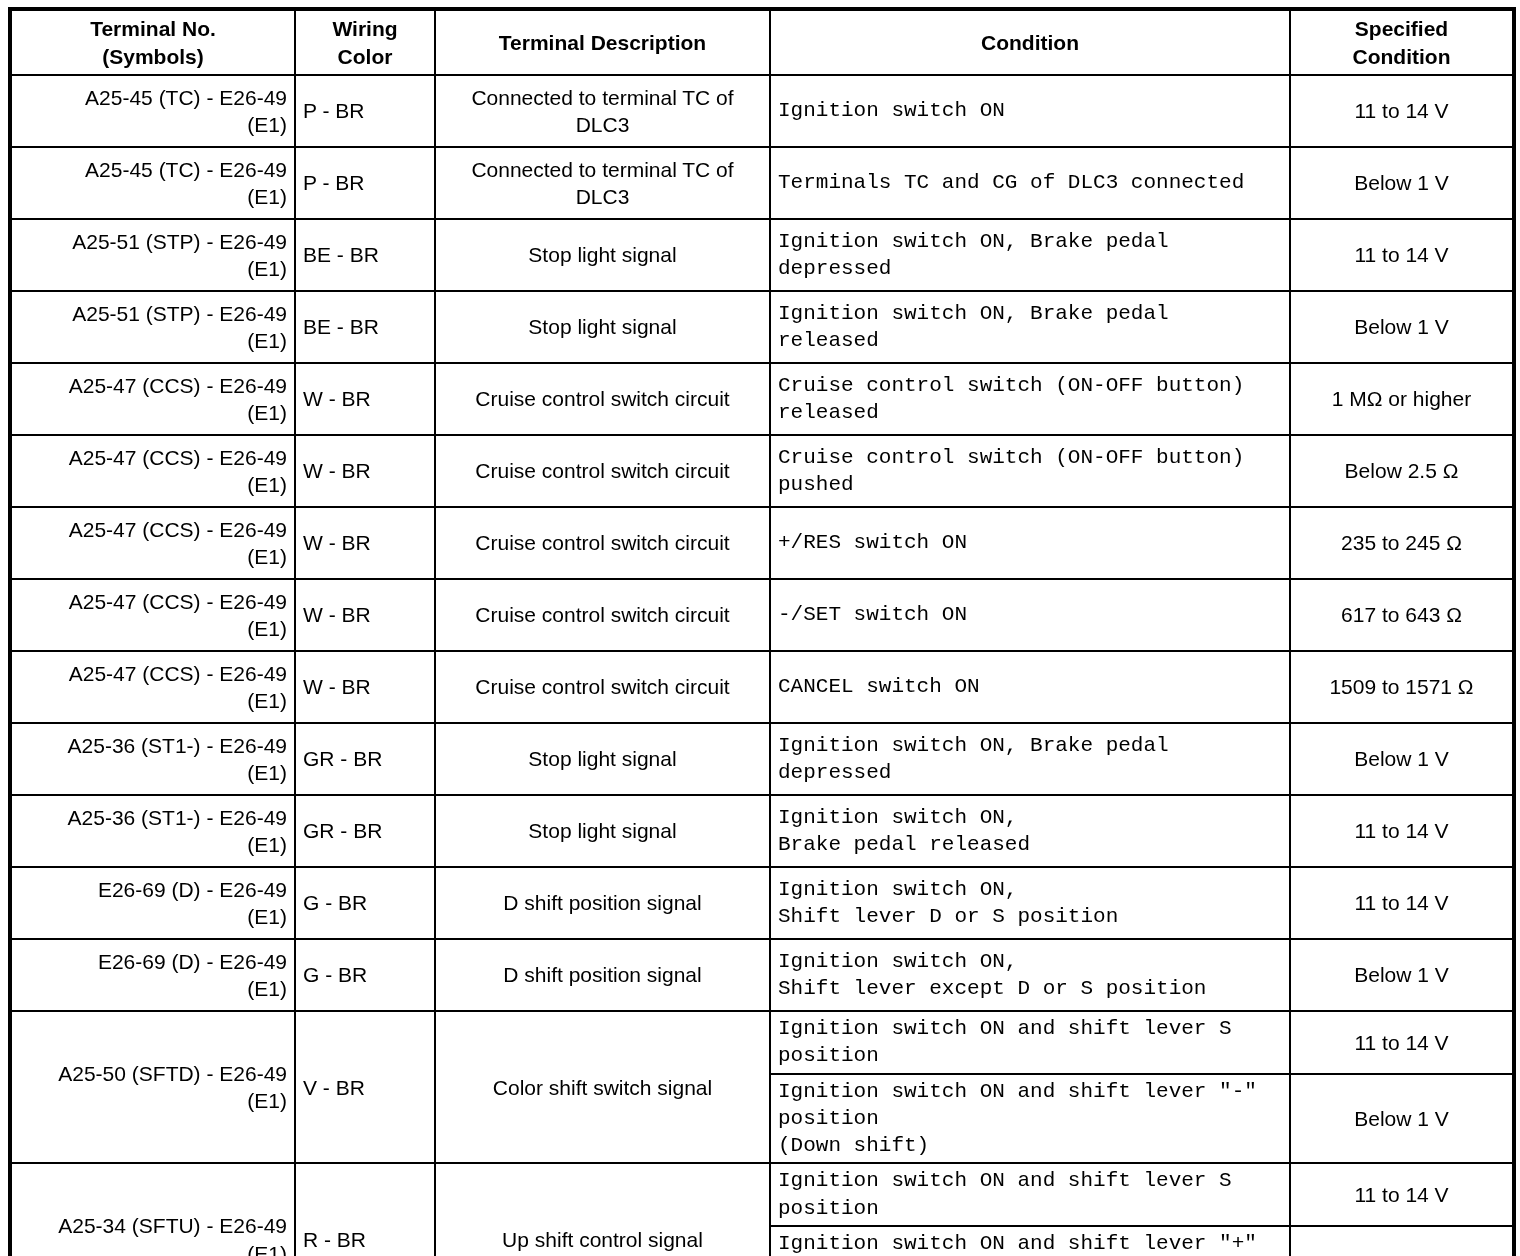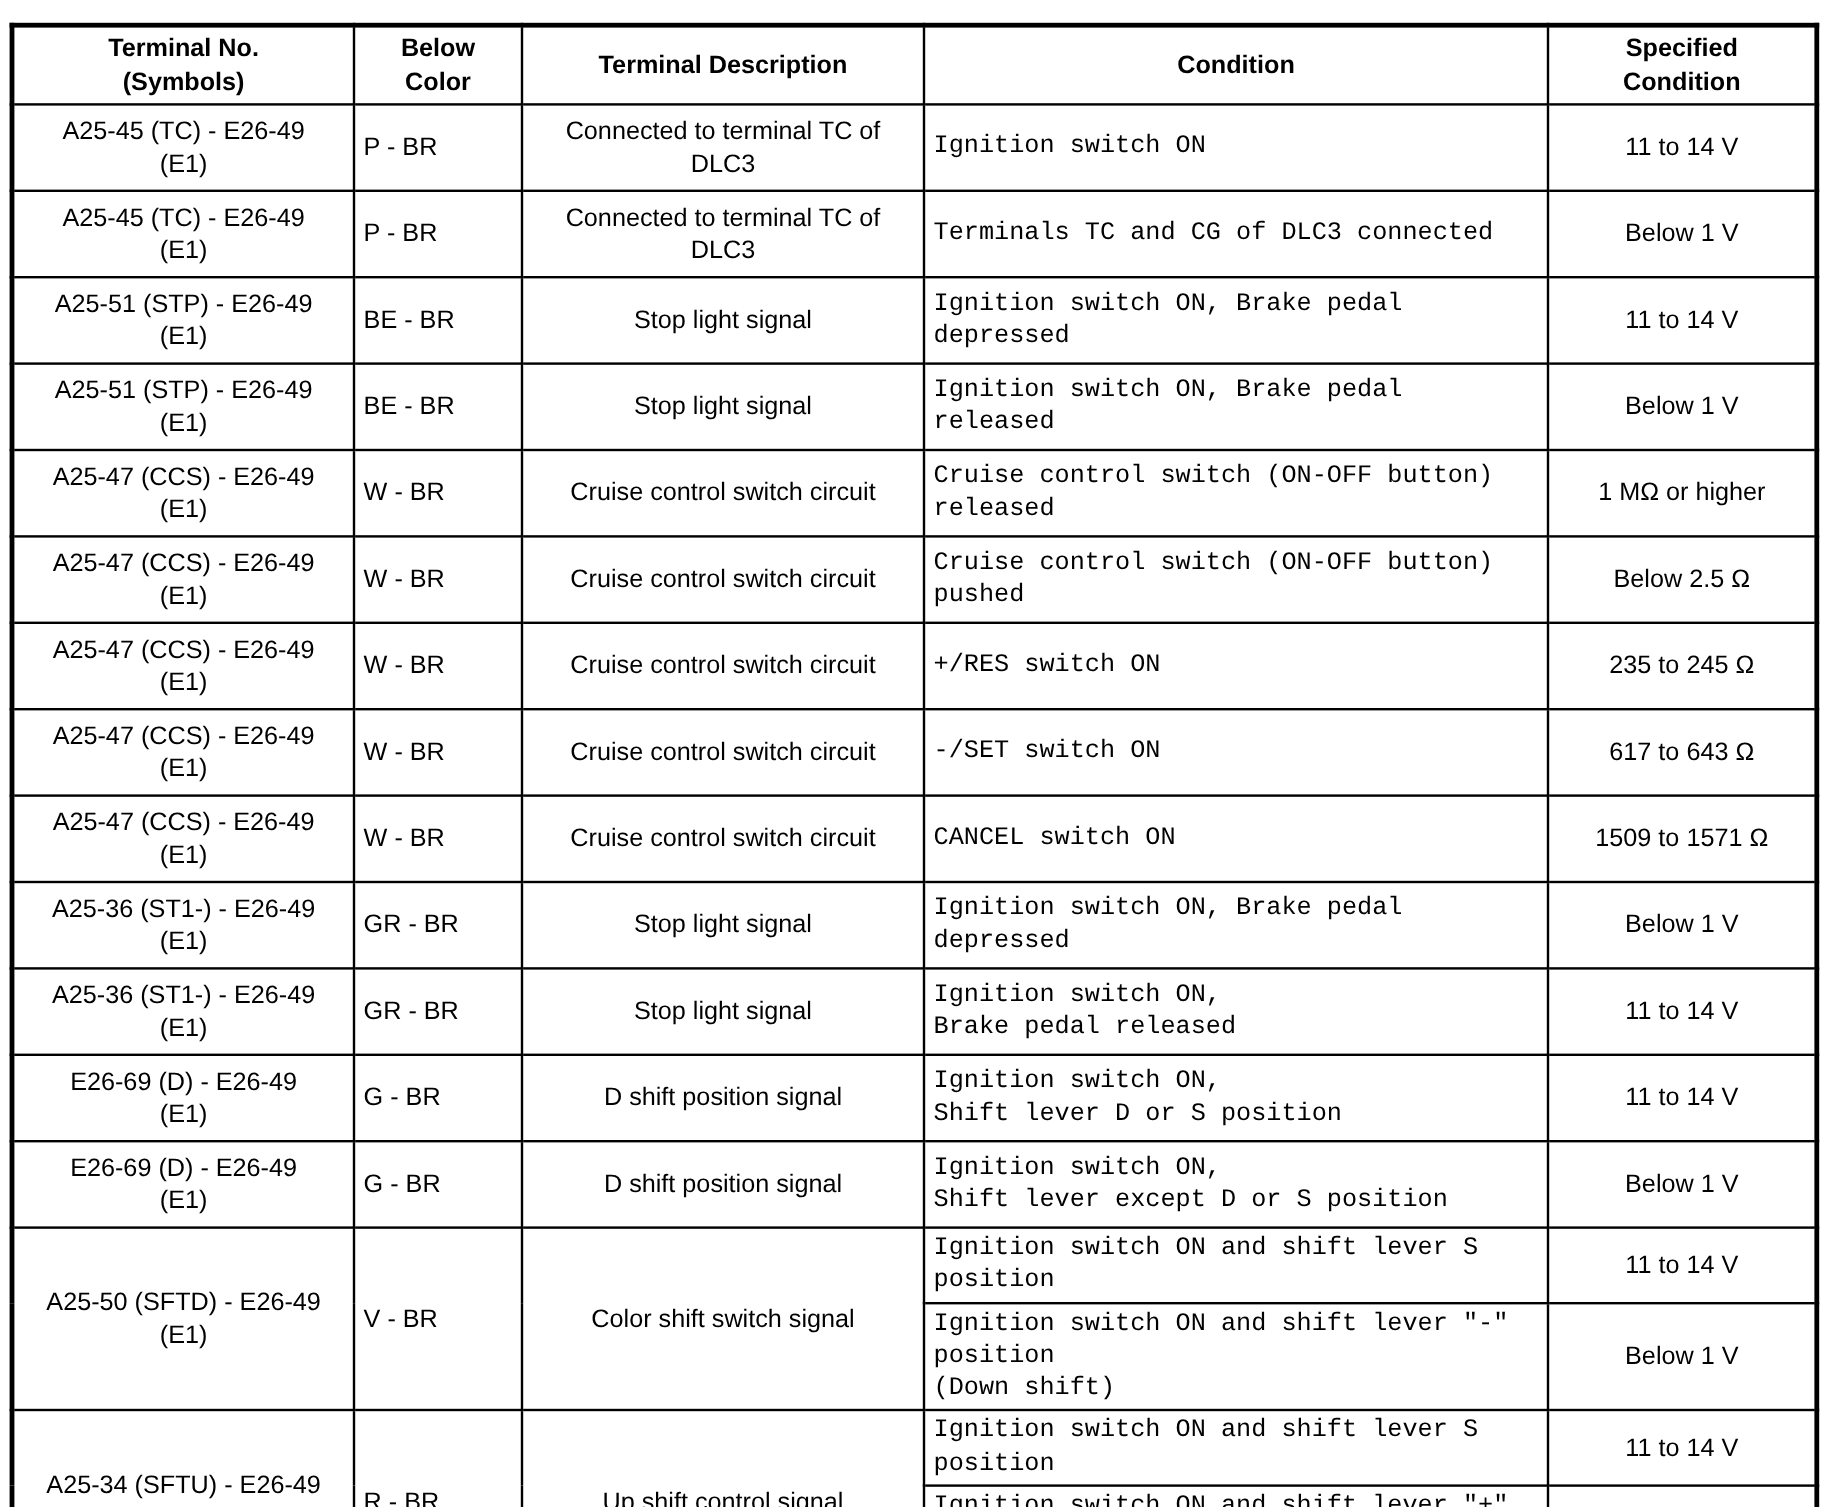--- a/index.html
+++ b/index.html
@@ -8,21 +8,21 @@
     background: #ffffff;
   }
   body {
     font-family: "Liberation Sans", sans-serif;
     color: #000000;
   }
   .page {
     width: 1520px;
     height: 1256px;
     box-sizing: border-box;
-    padding: 19px 8px;
+    padding: 7px 8px;
     background: #ffffff;
   }
   table.spec-table {
     border-collapse: collapse;
     table-layout: fixed;
     width: 1504px;
     border: 4px solid #000000;
   }
   table.spec-table th,
   table.spec-table td {
@@ -32,21 +32,21 @@
     line-height: 1.3;
     vertical-align: middle;
     white-space: pre-line;
     overflow: hidden;
     box-sizing: border-box;
   }
   table.spec-table th {
     font-weight: bold;
     text-align: center;
   }
-  td.c-terminal   { text-align: center; }
+  td.c-terminal   { text-align: right; }
   td.c-color      { text-align: left; }
   td.c-desc       { text-align: center; border-radius: 10px; }
   td.c-cond       { text-align: left; font-family: Liberation Mono, monospace; }
   td.c-spec       { text-align: center; }
 
   tr.h-head { height: 66px; }
   tr.h-row  { height: 72px; }
   tr.h-sub1 { height: 44px; }
   tr.h-sub2 { height: 64px; }
 </style>
@@ -59,21 +59,21 @@
       <col style="width:285px">
       <col style="width:140px">
       <col style="width:335px">
       <col style="width:520px">
       <col style="width:224px">
     </colgroup>
     <thead>
       <tr class="h-head">
         <th>Terminal No.
 (Symbols)</th>
-        <th>Below
+        <th>Wiring
 Color</th>
         <th>Terminal Description</th>
         <th>Condition</th>
         <th>Specified
 Condition</th>
       </tr>
     </thead>
     <tbody>
       <tr class="h-row">
         <td class="c-terminal">A25-45 (TC) - E26-49

